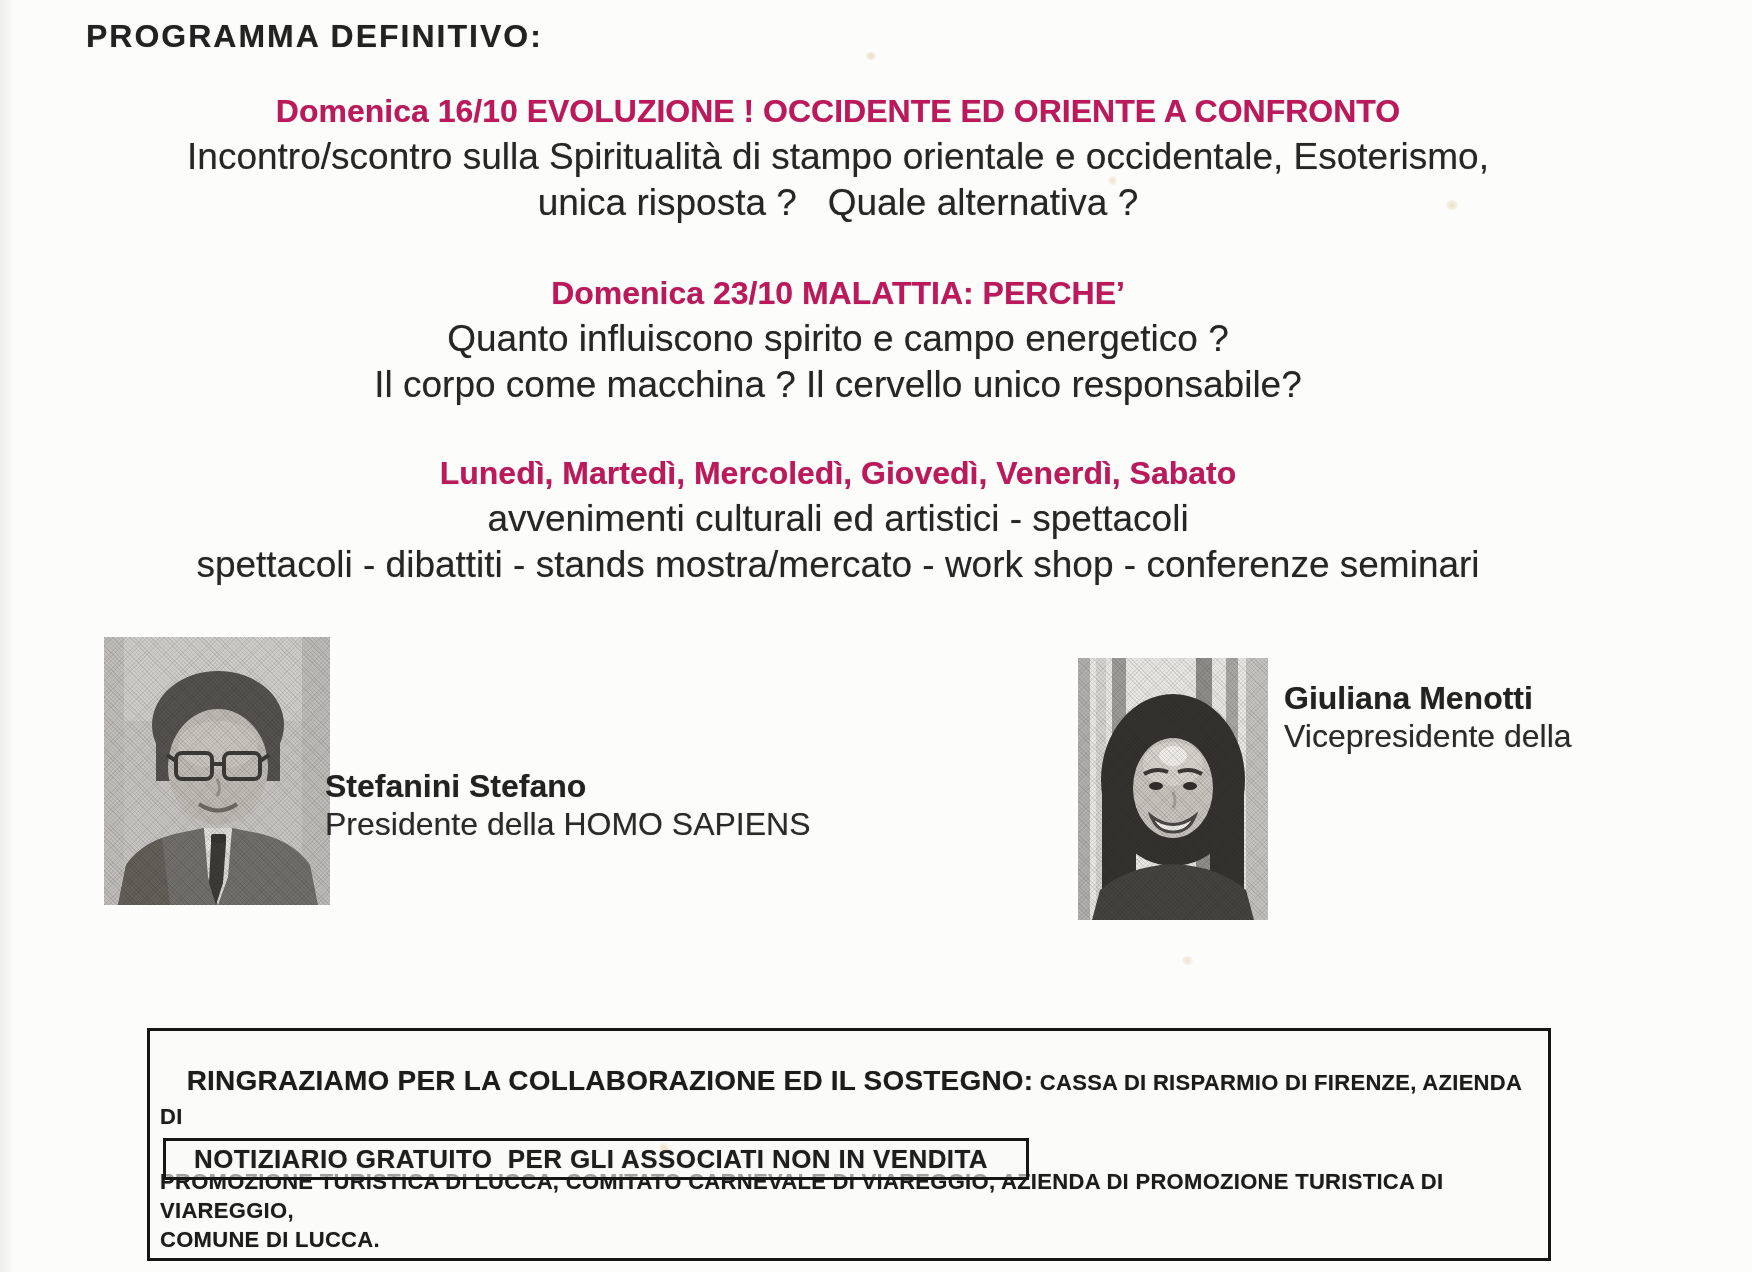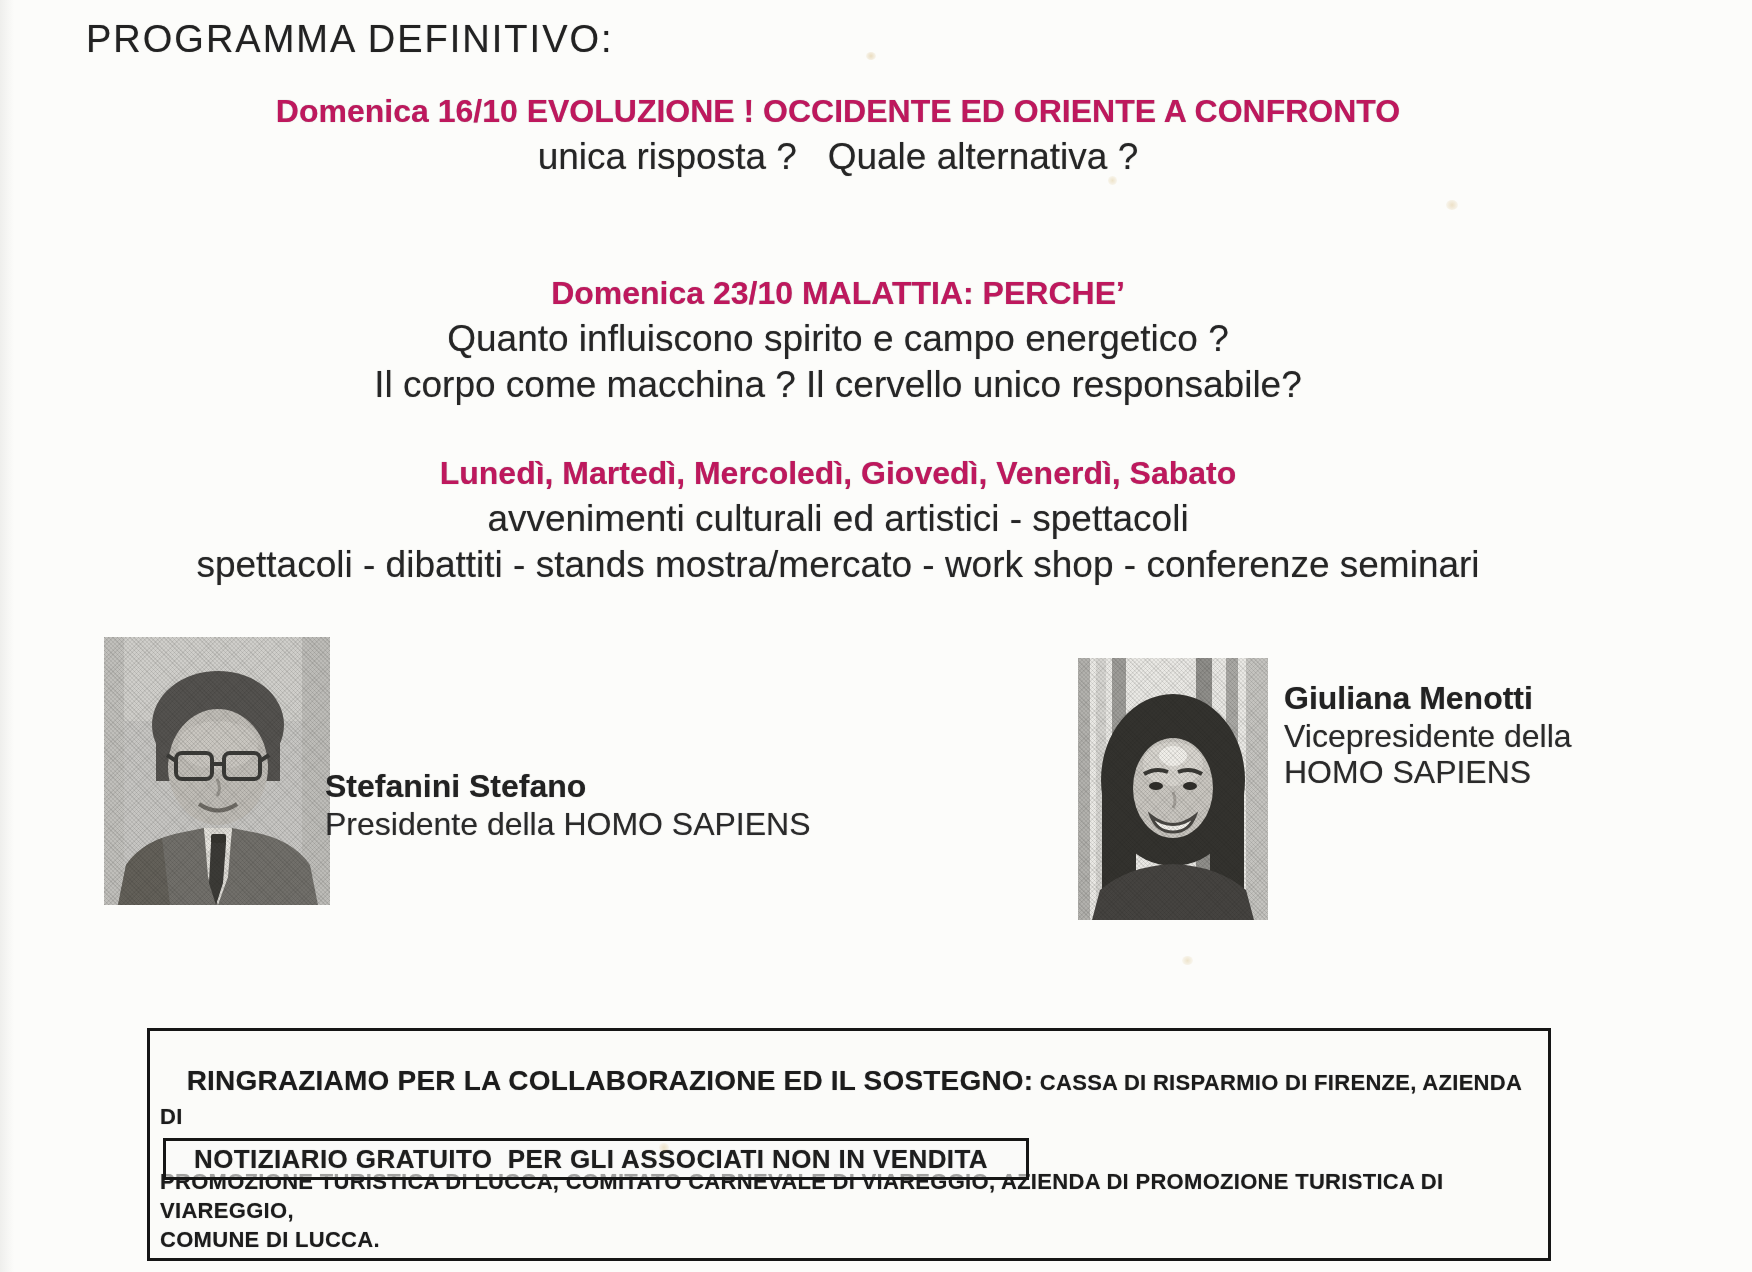--- a/index.html
+++ b/index.html
@@ -16,21 +16,21 @@
   #page::before {
     content: "";
     position: absolute; inset: 0;
     background: linear-gradient(to right, rgba(60,60,55,0.07), rgba(0,0,0,0) 14px);
     pointer-events: none;
   }
   .ink { text-shadow: 0 0 1px rgba(40,40,40,0.45); }
 
   #doc-title {
     position: absolute; left: 86px; top: 18px;
-    font-size: 38px; font-weight: normal; letter-spacing: 2px;
+    font-size: 32px; font-weight: bold; letter-spacing: 2px;
     color: #222;
   }
 
   .ev-section { position: absolute; left: 8px; width: 1660px; text-align: center; }
   .ev-heading { font-size: 32px; font-weight: bold; line-height: 46px; color: #be185d; white-space: pre-wrap; }
   .ev-line   { font-size: 37px; line-height: 46px; color: #262626; white-space: pre-wrap; }
   #section-1 { top: 88px; }
   #section-2 { top: 270px; }
   #section-3 { top: 450px; }
 
@@ -82,20 +82,21 @@
 </style>
 </head>
 <body>
 
 <div id="page">
 
   <div id="doc-title" class="ink">PROGRAMMA DEFINITIVO:</div>
 
   <div id="section-1" class="ev-section">
     <div class="ev-heading ink">Domenica 16/10 EVOLUZIONE ! OCCIDENTE ED ORIENTE A CONFRONTO</div>
+    <div class="ev-line ink">Incontro/scontro sulla Spiritualità di stampo orientale e occidentale, Esoterismo,</div>
     <div class="ev-line ink">unica risposta ?   Quale alternativa ?</div>
   </div>
 
   <div id="section-2" class="ev-section">
     <div class="ev-heading ink">Domenica 23/10 MALATTIA: PERCHE’</div>
     <div class="ev-line ink">Quanto influiscono spirito e campo energetico ?</div>
     <div class="ev-line ink">Il corpo come macchina ? Il cervello unico responsabile?</div>
   </div>
 
   <div id="section-3" class="ev-section">
@@ -176,21 +177,20 @@
       <path d="M73 158 q22 17 44 0 q-6 16 -22 16 q-16 0 -22 -16 Z" fill="#f2f0eb" stroke="#4a4844" stroke-width="3"></path>
 
       <path d="M14 262 L22 232 Q50 208 95 206 Q140 208 168 232 L176 262 Z" fill="#454340"></path>
     </svg>
     <div class="halftone"></div>
   </div>
 
   <div id="caption-right" class="caption">
     <div class="person-name ink">Giuliana Menotti</div>
     <div class="person-role ink">Vicepresidente della</div>
-    <div class="person-role ink">HOMO SAPIENS</div>
   </div>
 
   <div id="thanks-box">
     <div class="thanks-line1">
       <span class="thanks-big ink">RINGRAZIAMO PER LA COLLABORAZIONE ED IL SOSTEGNO:</span><span class="thanks-small ink"> CASSA DI RISPARMIO DI FIRENZE, AZIENDA DI</span>
     </div>
     <div class="thanks-line ink">PROMOZIONE TURISTICA DI LUCCA, COMITATO CARNEVALE DI VIAREGGIO, AZIENDA DI PROMOZIONE TURISTICA DI VIAREGGIO,</div>
     <div class="thanks-line ink">COMUNE DI LUCCA.</div>
   </div>
 

